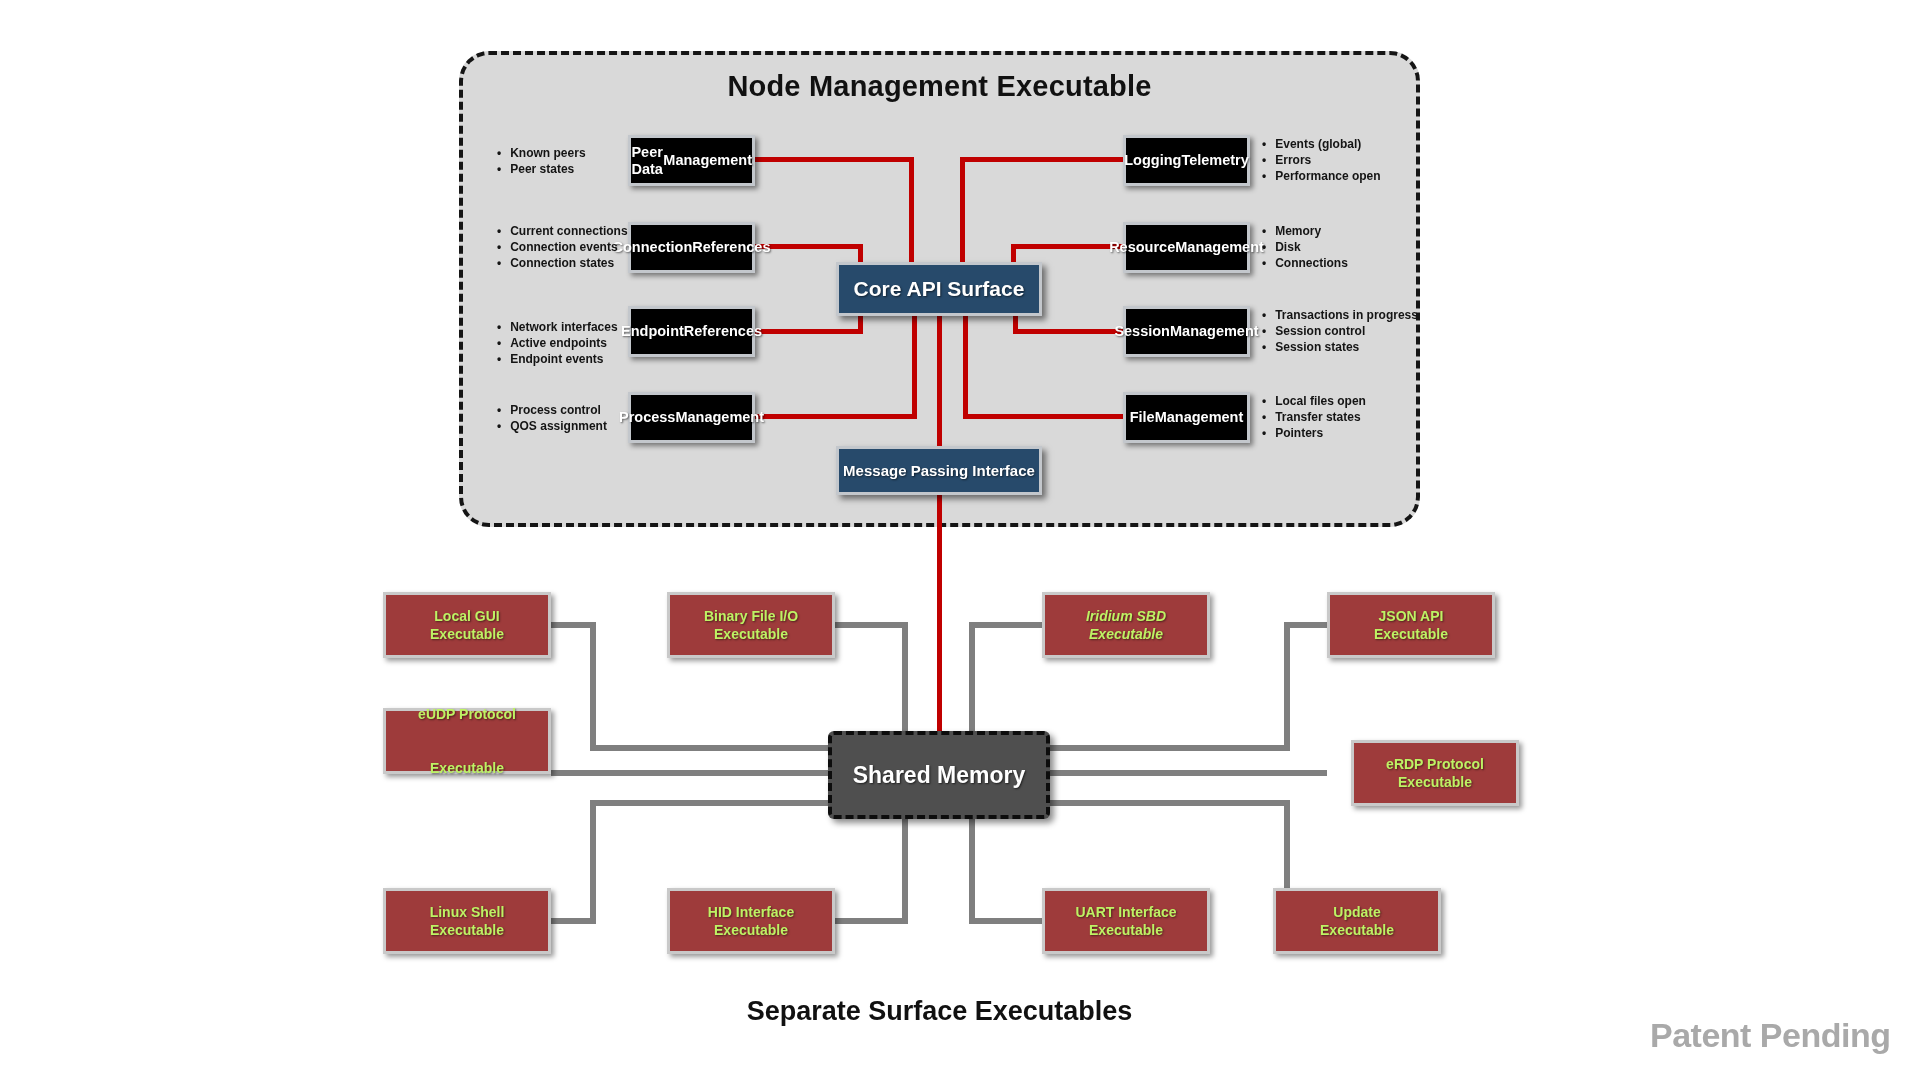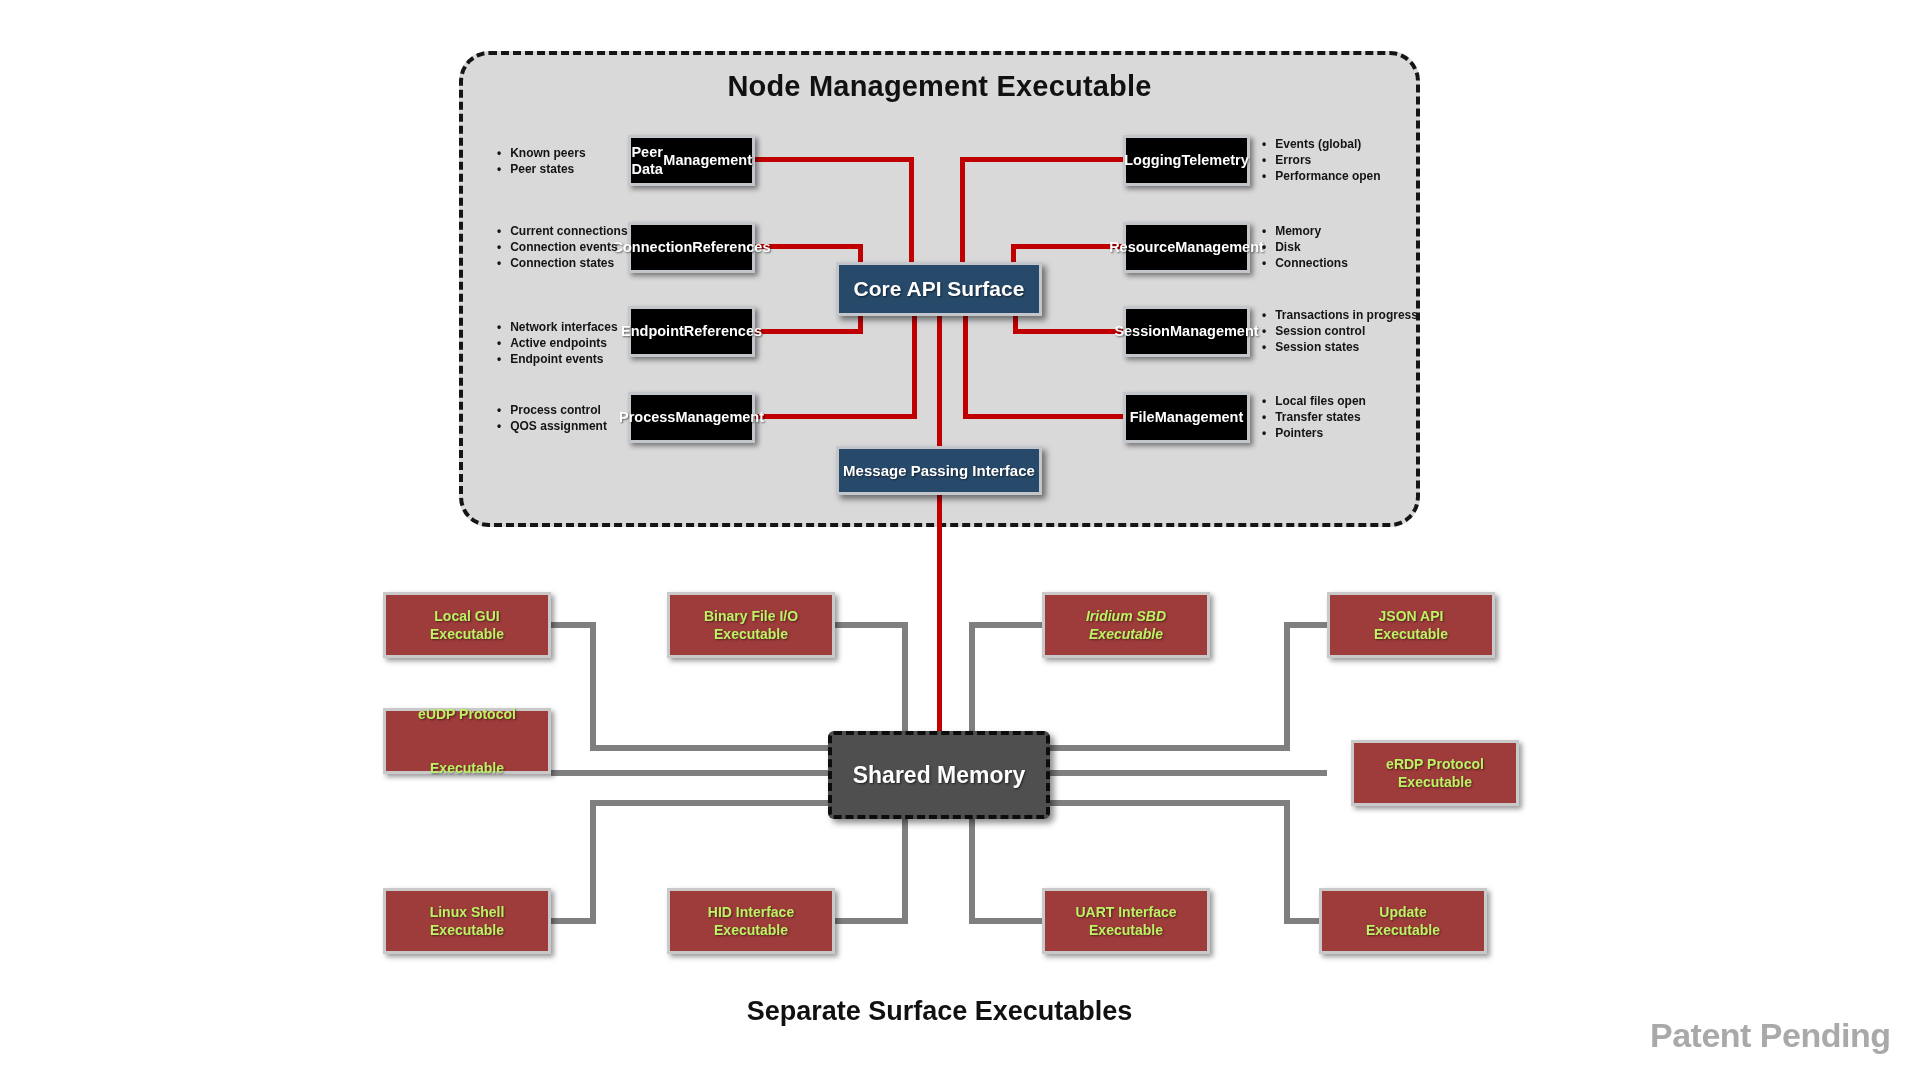--- a/index.html
+++ b/index.html
@@ -215,21 +215,21 @@
       <span>Executable</span>
   </div>
   <div class="rbox" style="left:667px;top:888px;">
     <span>HID Interface</span>
       <span>Executable</span>
   </div>
   <div class="rbox" style="left:1042px;top:888px;">
     <span>UART Interface</span>
       <span>Executable</span>
   </div>
-  <div class="rbox" style="left:1319px;top:888px;">
+  <div class="rbox" style="left:1273px;top:888px;">
     <span>Update</span>
       <span>Executable</span>
   </div>
 
   <div class="caption">Separate Surface Executables</div>
   <div class="watermark">Patent Pending</div>
 
 </div>
 
 </body></html>

